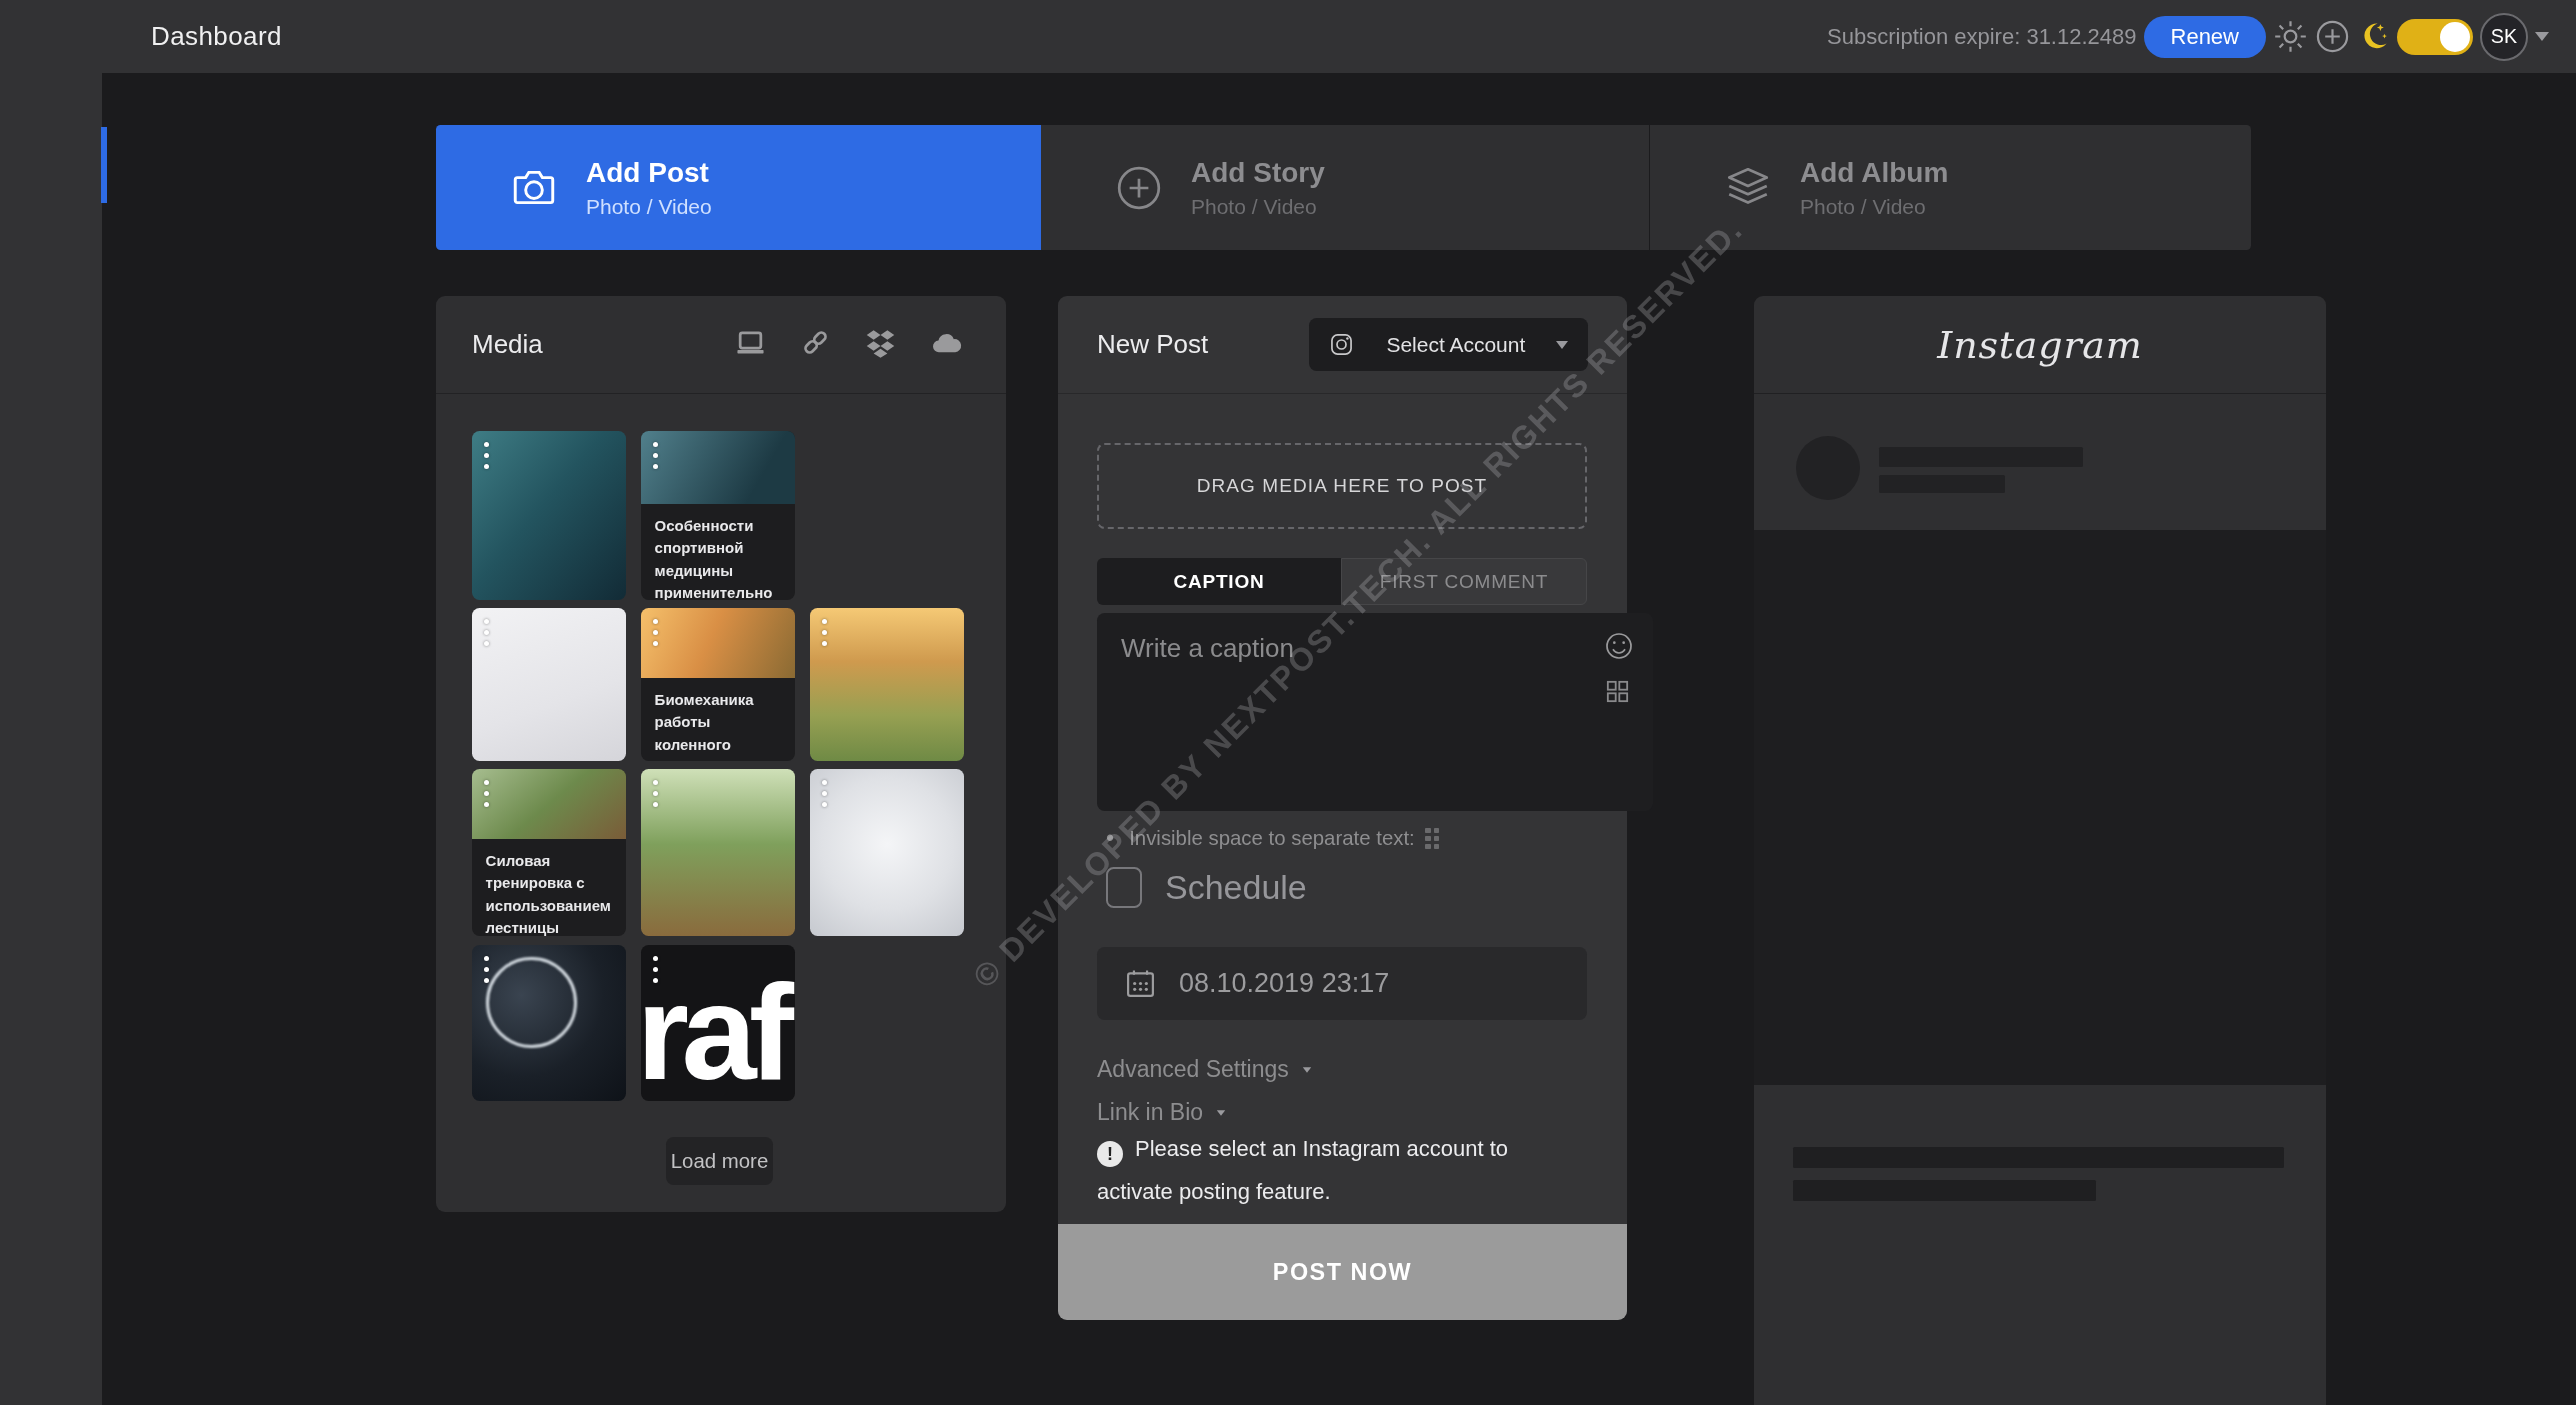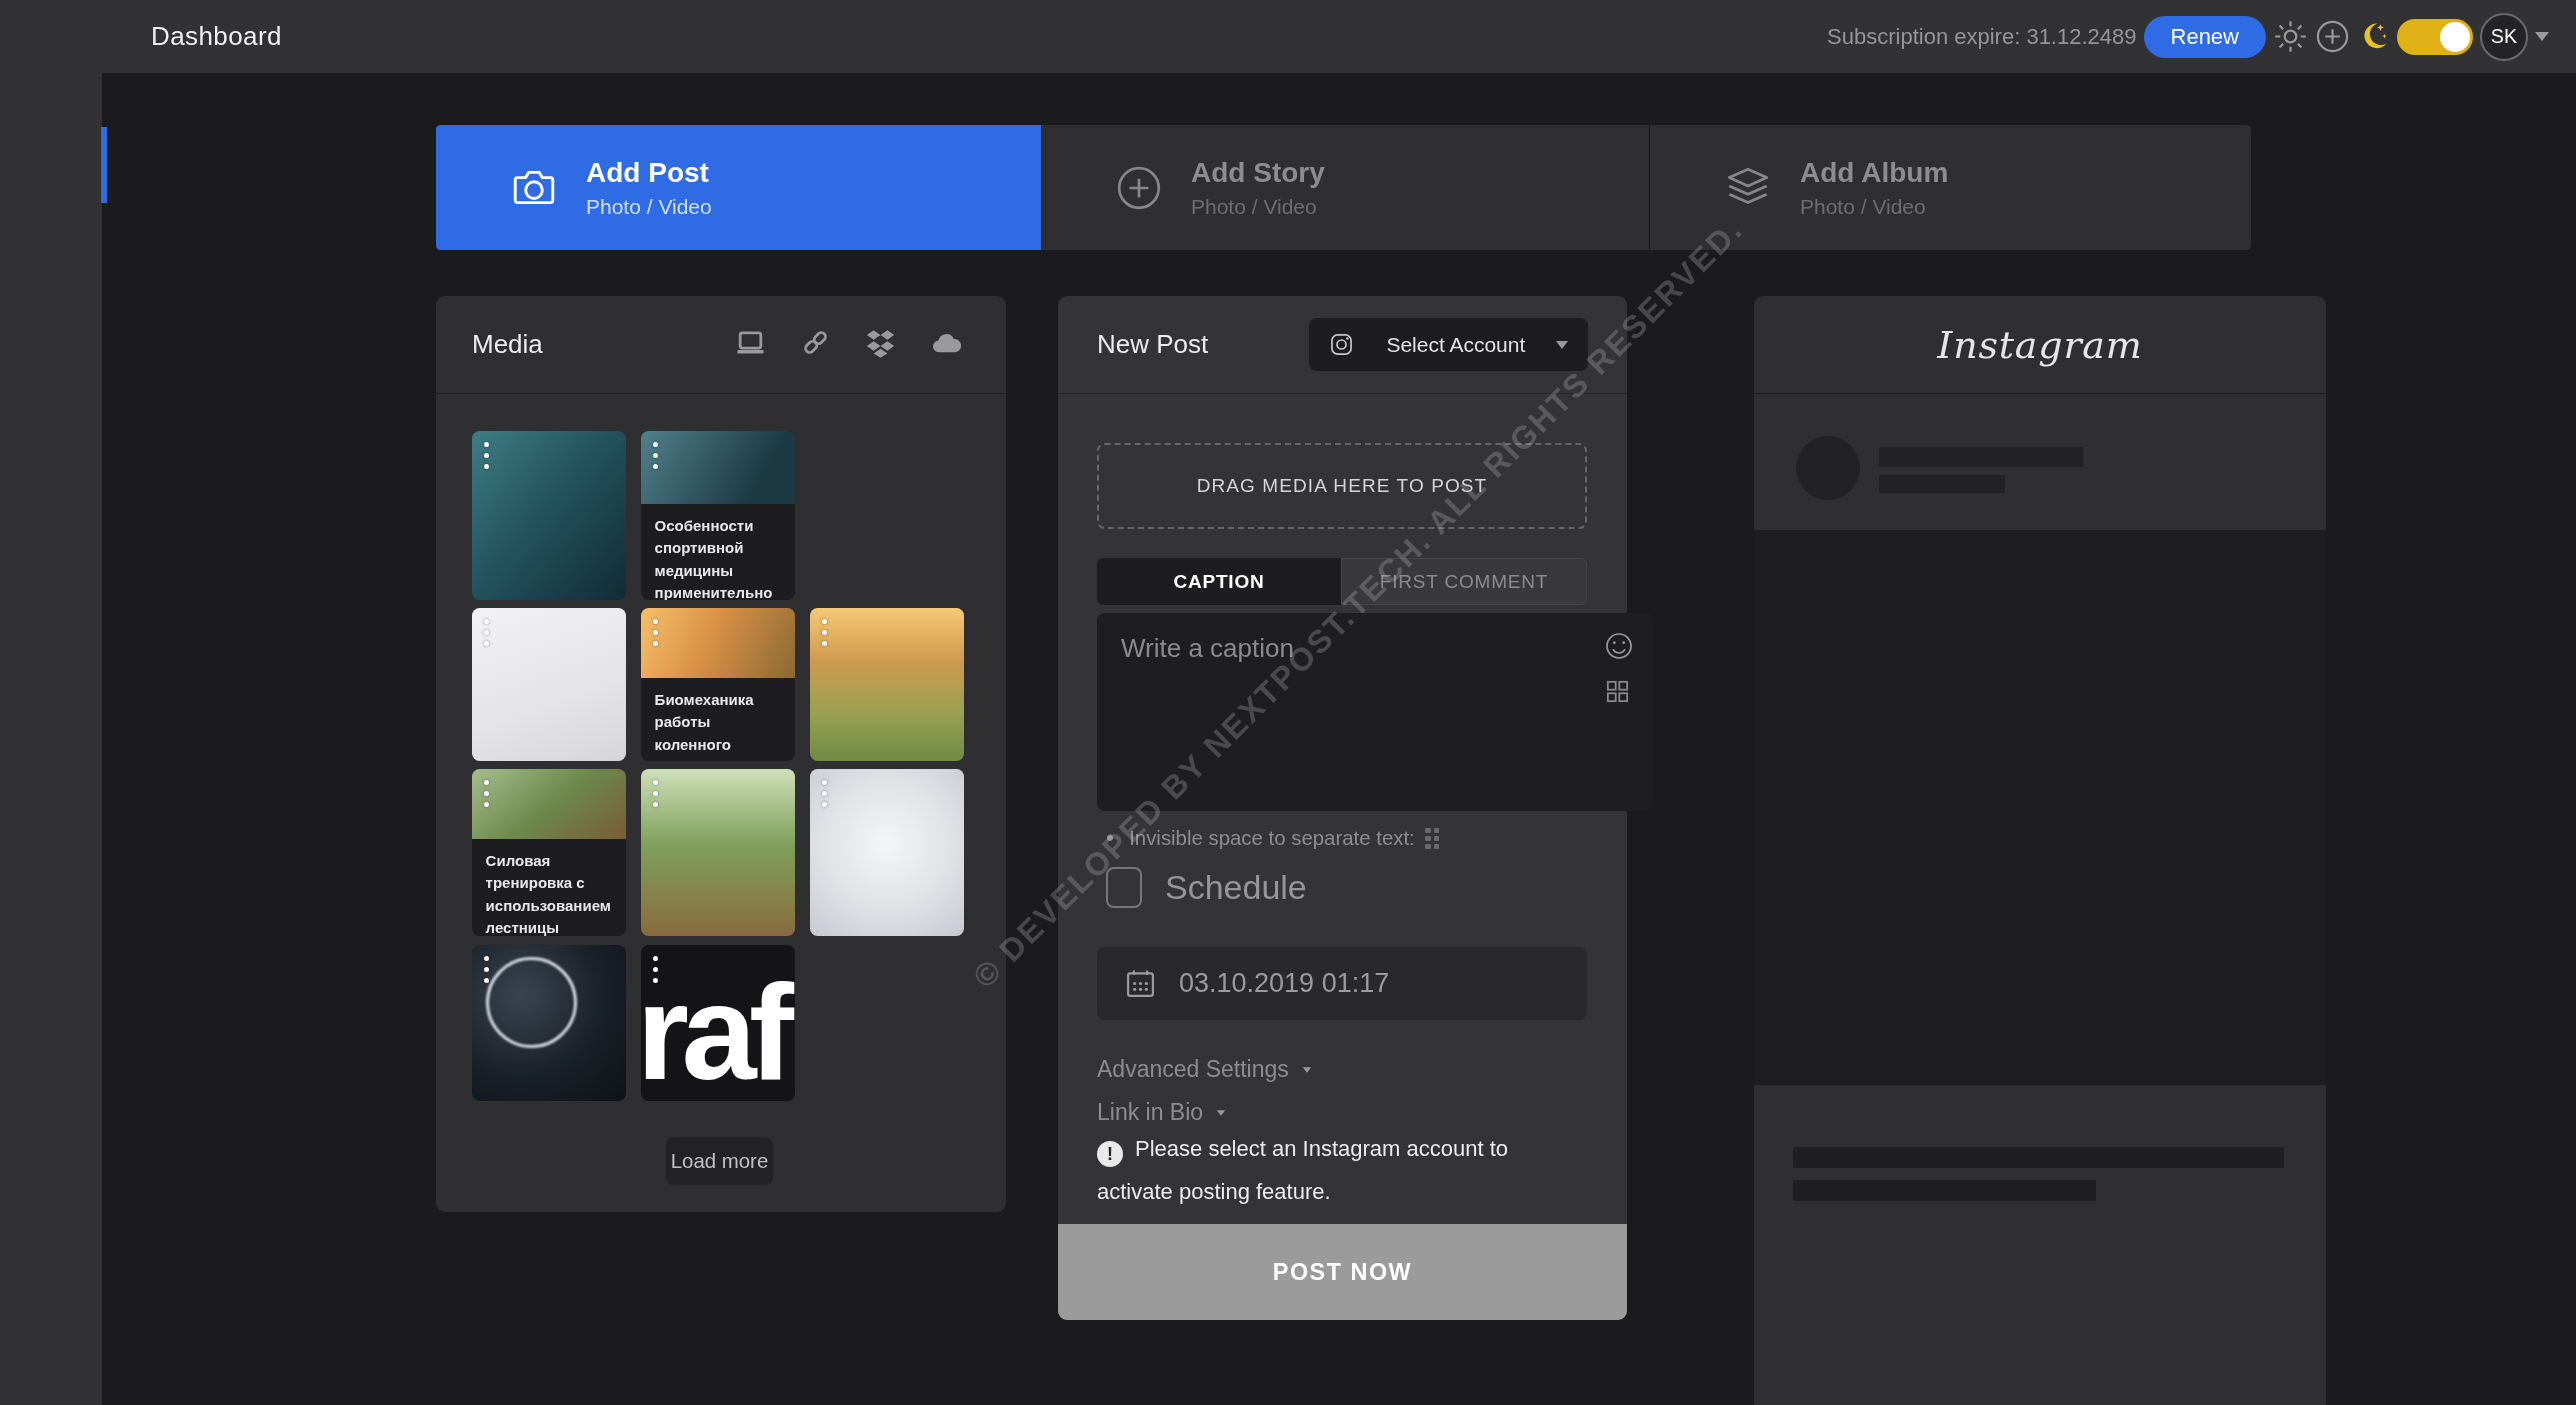--- a/index.html
+++ b/index.html
@@ -483,21 +483,21 @@
           <path d="M15 6v6M33 6v6"></path>
           <g fill="currentColor" stroke="none">
             <circle cx="16" cy="24" r="2.2"></circle>
             <circle cx="24" cy="24" r="2.2"></circle>
             <circle cx="32" cy="24" r="2.2"></circle>
             <circle cx="16" cy="32" r="2.2"></circle>
             <circle cx="24" cy="32" r="2.2"></circle>
             <circle cx="32" cy="32" r="2.2"></circle>
           </g>
         </svg>
-      <span class="dtxt">03.10.2019 01:17</span>
+      <span class="dtxt">08.10.2019 23:17</span>
     </div>
 
     <div class="mini-link adv">
       <span>Advanced Settings</span>
       <span class="caret"></span>
     </div>
     <div class="mini-link lib">
       <span>Link in Bio</span>
       <span class="caret"></span>
     </div>

